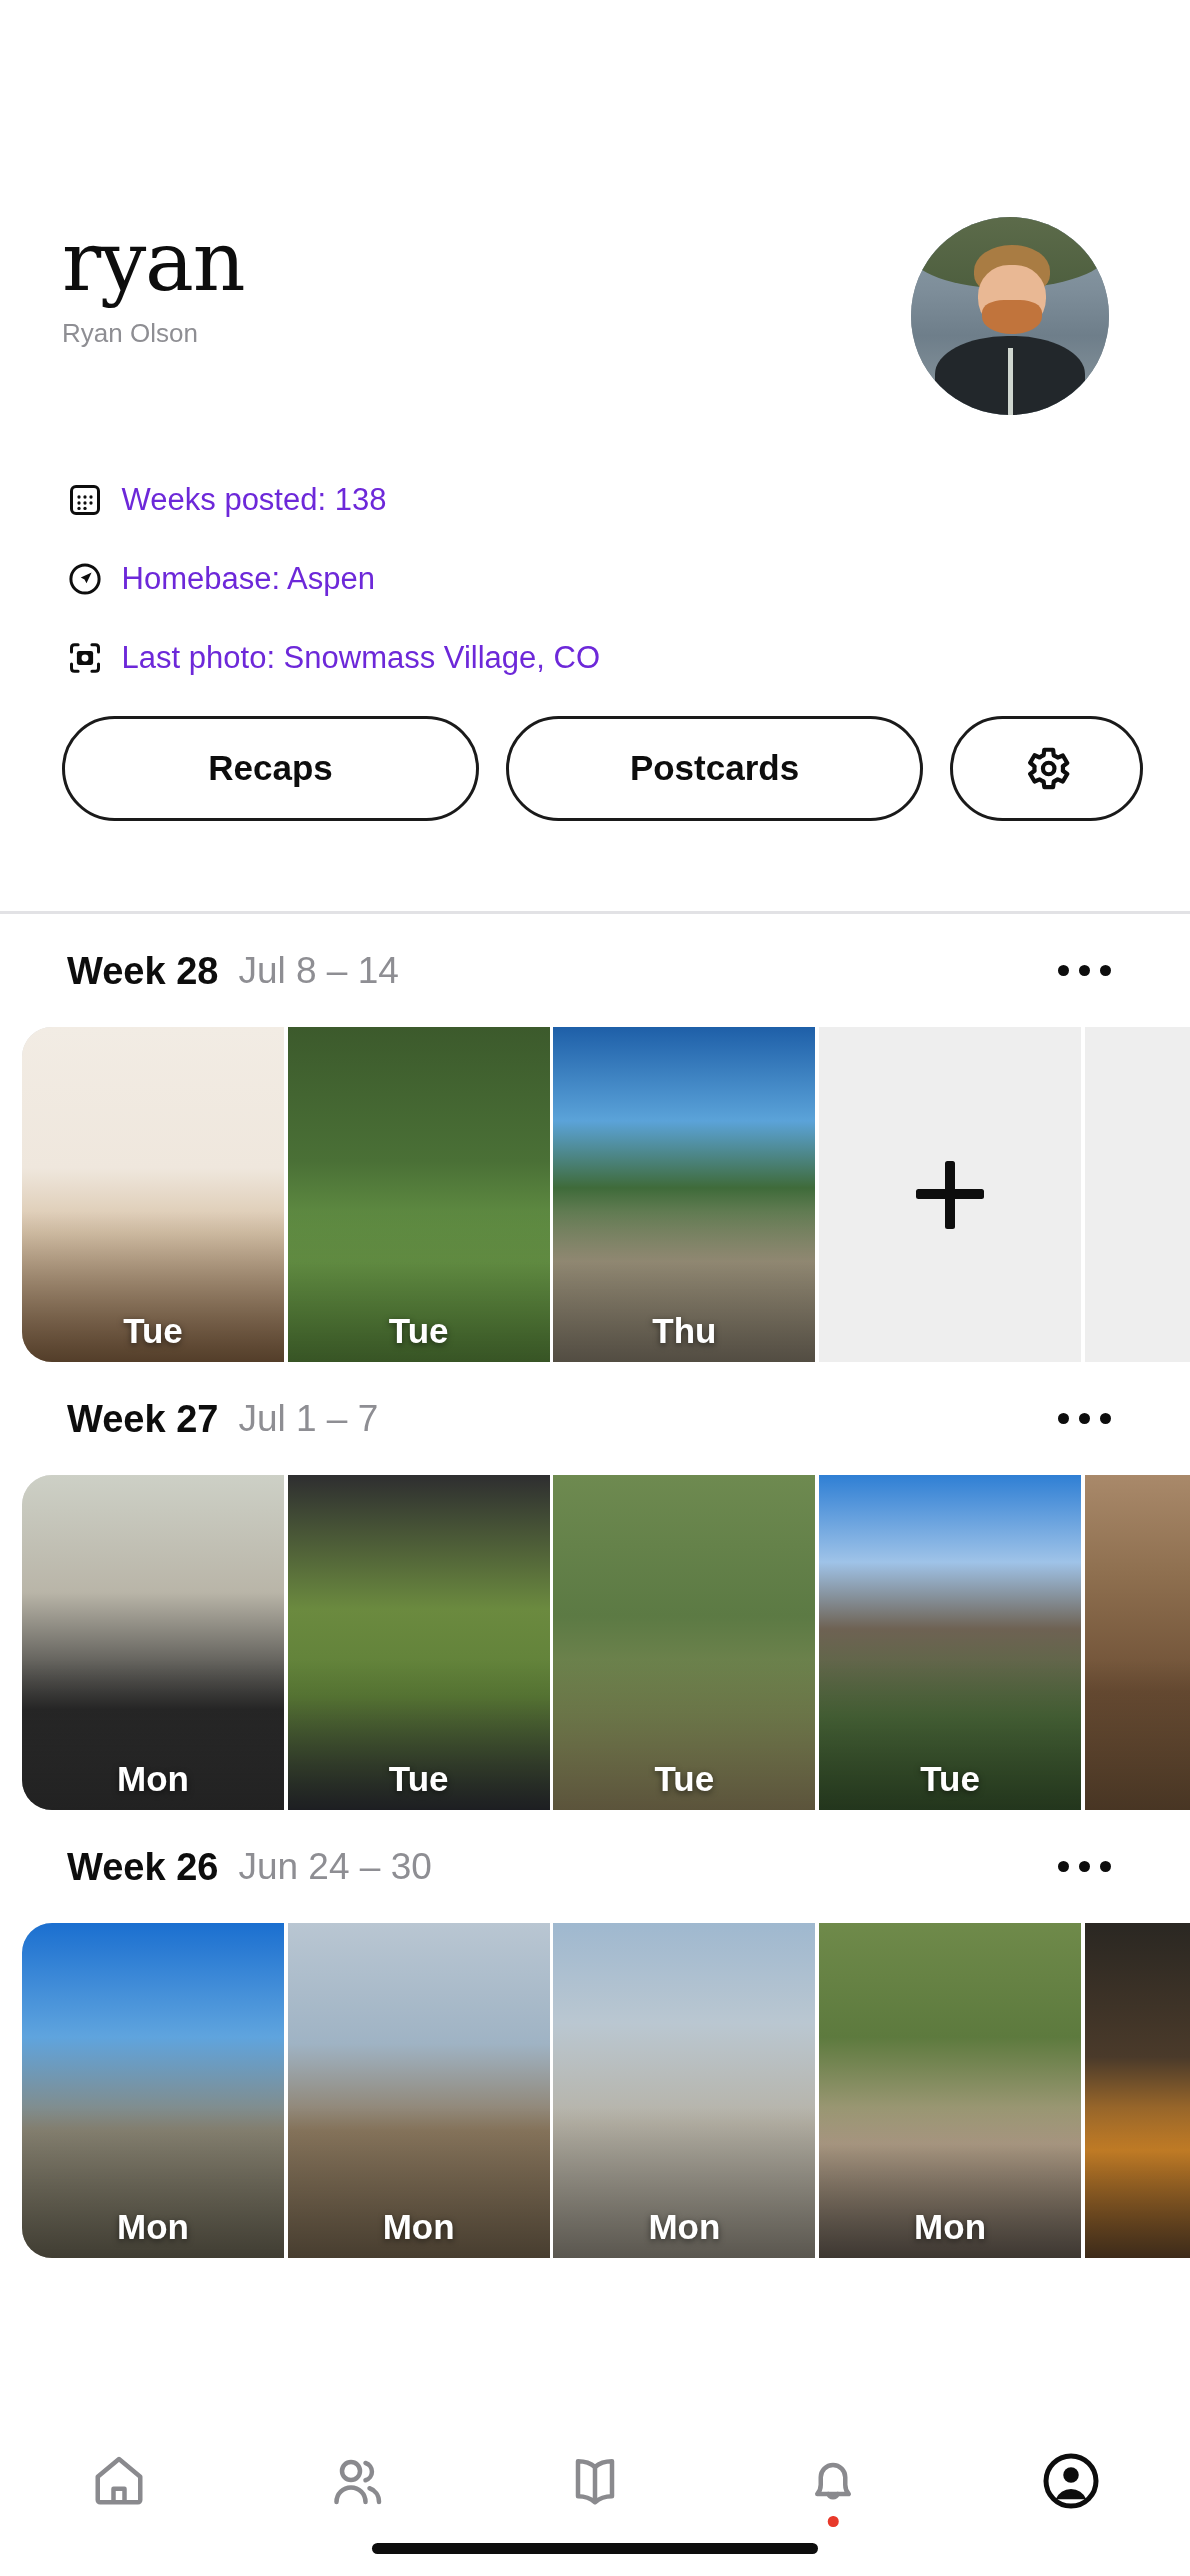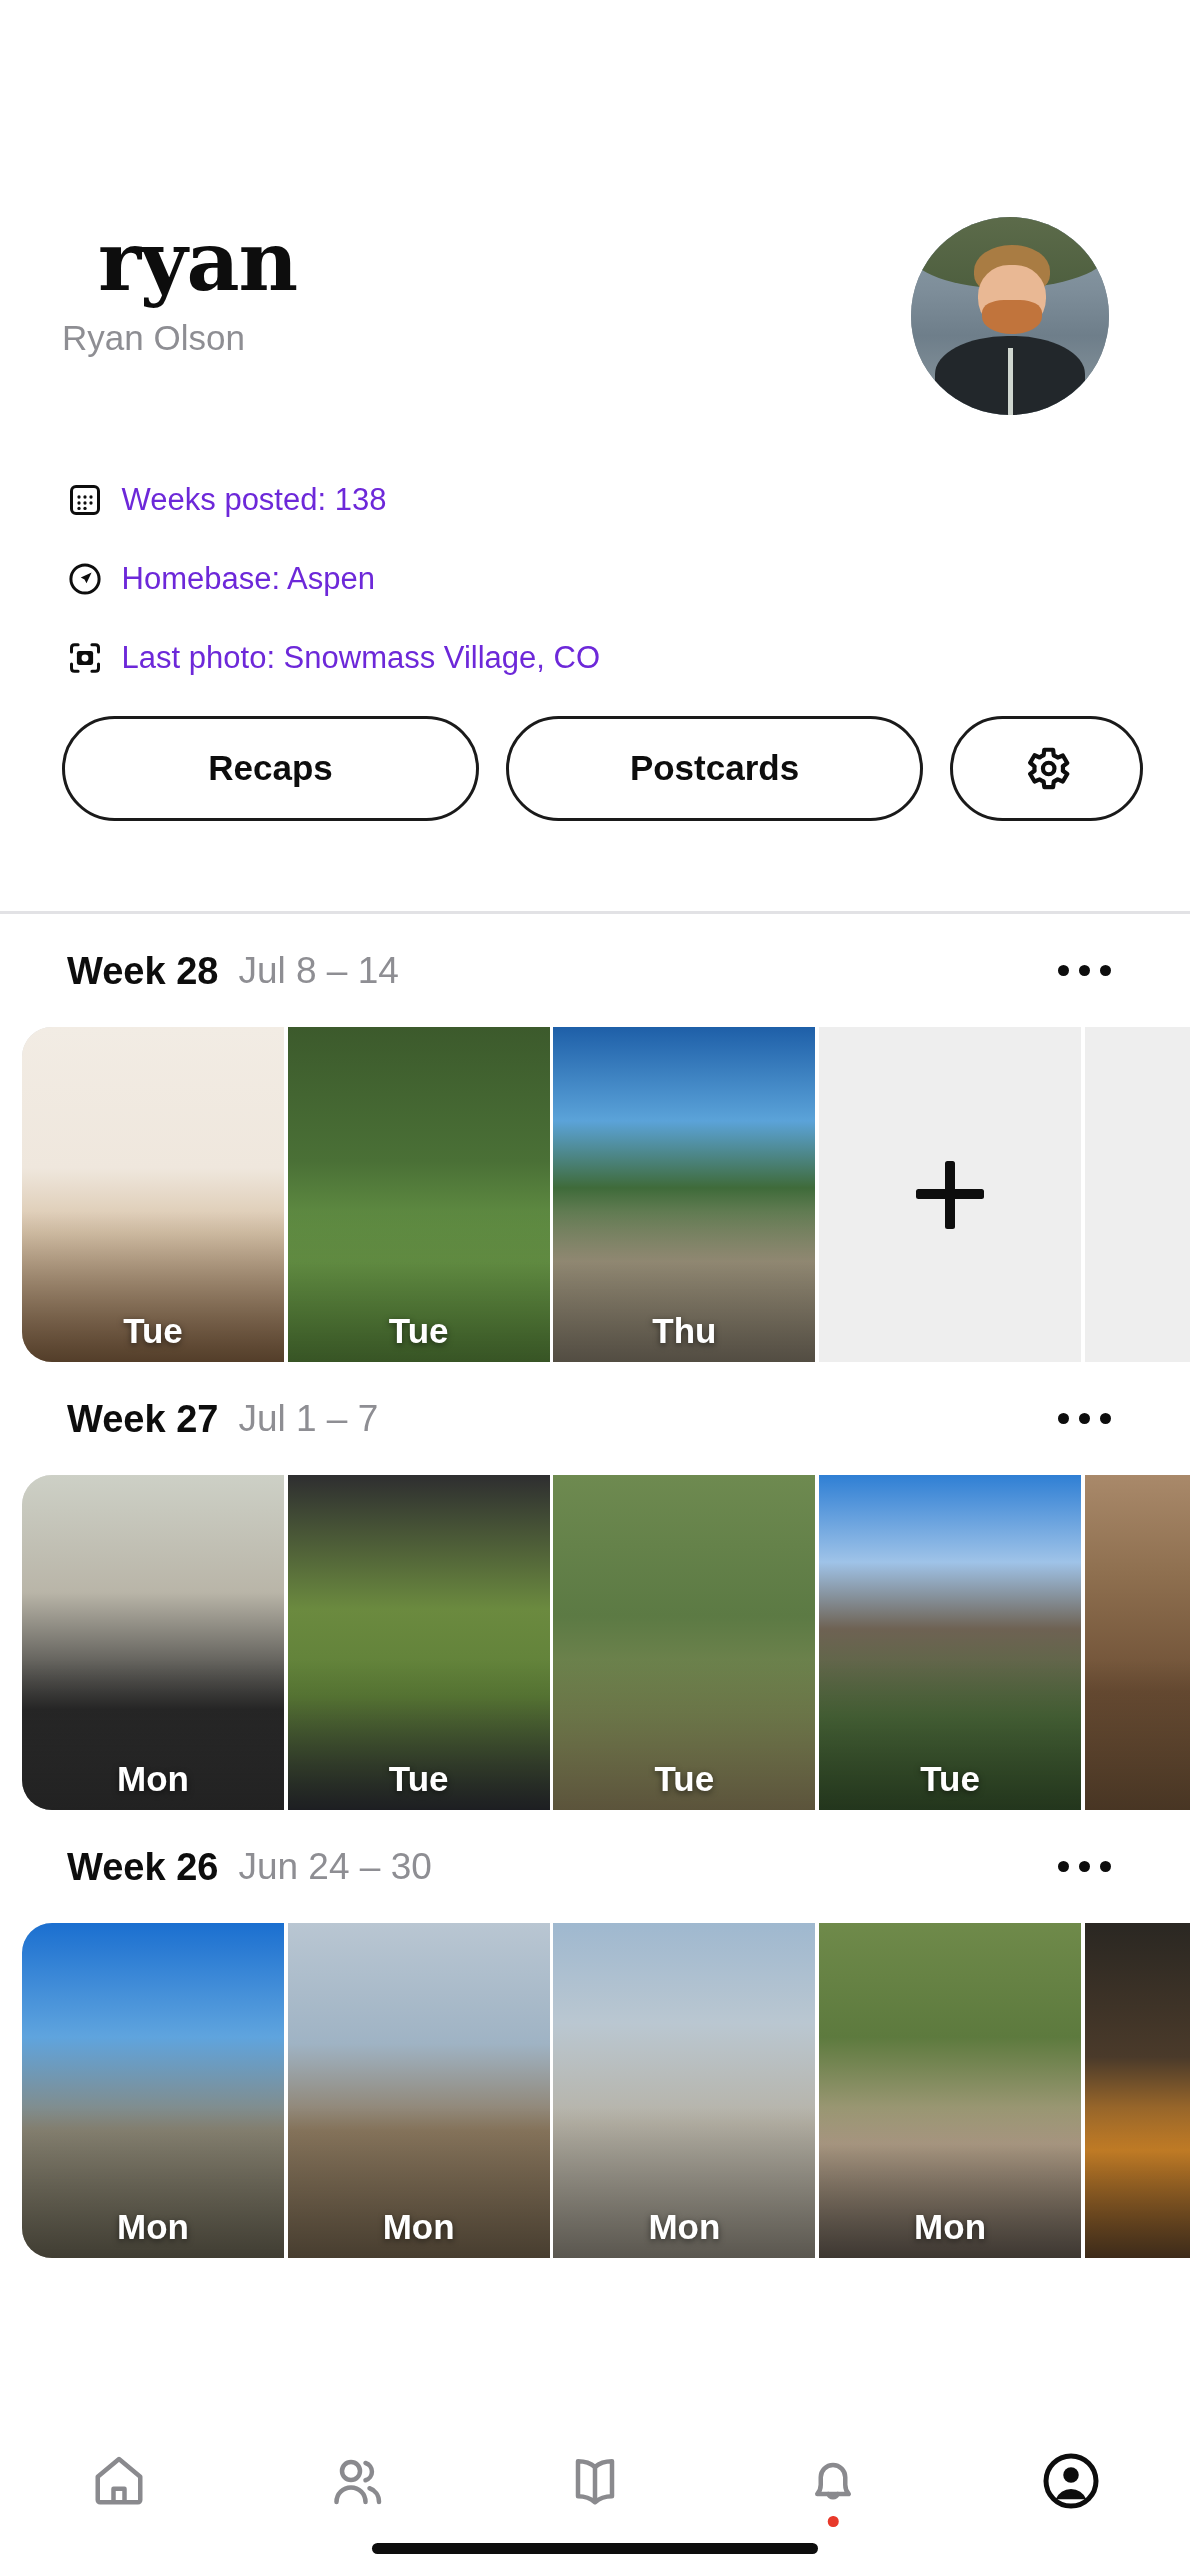--- a/index.html
+++ b/index.html
@@ -37,24 +37,24 @@
             width:5px; height:11px; background:#b9b9b9; border-radius:0 3.1px 3.1px 0; }
   .battery b{ display:block; height:100%; width:80%; background:#000; border-radius:3.7px; }
 
   
   .profile{ position:absolute; top:130px; left:0; width:1190px; }
   .profile-top{ display:flex; align-items:flex-start;
                 padding:87px 81px 0 62px; justify-content:space-between; }
   .names{ padding-top:6.2px; }
   .username{
     font-family:"DejaVu Serif", serif;
-    font-size:82px; font-weight:700; color:#0d0d0d;
-    line-height:0.95; letter-spacing:-1.2px;margin-left:36px;
-  }
-  .fullname{ font-size:35px; color:#8e8e93; margin-top:18.6px; line-height:1; }
+    font-size:82px; font-weight:400; color:#0d0d0d;
+    line-height:0.95; letter-spacing:-1.2px;
+  }
+  .fullname{ font-size:26px; color:#8e8e93; margin-top:18.6px; line-height:1; }
   .avatar{
     width:198px; height:198px; border-radius:50%; overflow:hidden;
     position:relative; flex:0 0 auto; background:#7e8a92;
   }
   .avatar .sky{ position:absolute; inset:0;
     background:linear-gradient(#8fa0ab 0%, #7d8d99 38%, #6e7e8a 60%, #8d9aa1 100%); }
   .avatar .land{ position:absolute; top:0; left:0; right:0; height:36%;
     background:linear-gradient(#5c6b4a, #4e5f3f);
     border-radius:0 0 60% 55%; }
   .avatar .hair{ position:absolute; left:32%; top:14%; width:38%; height:26%;

